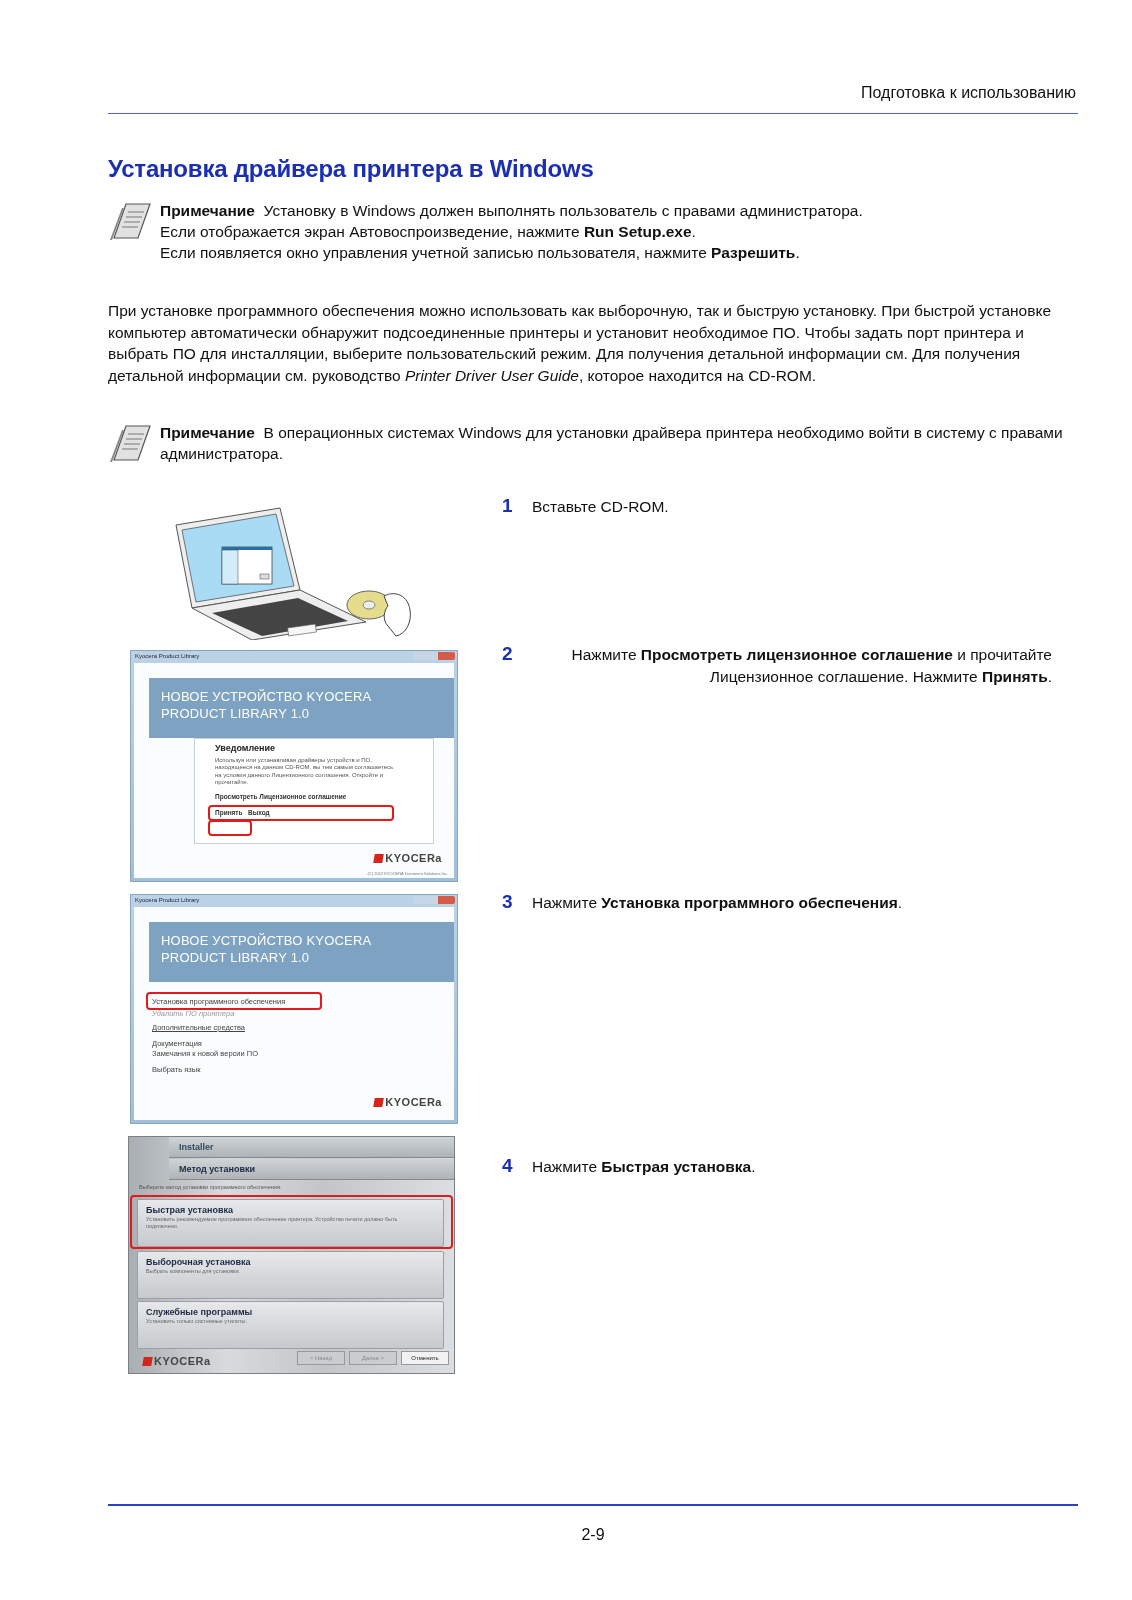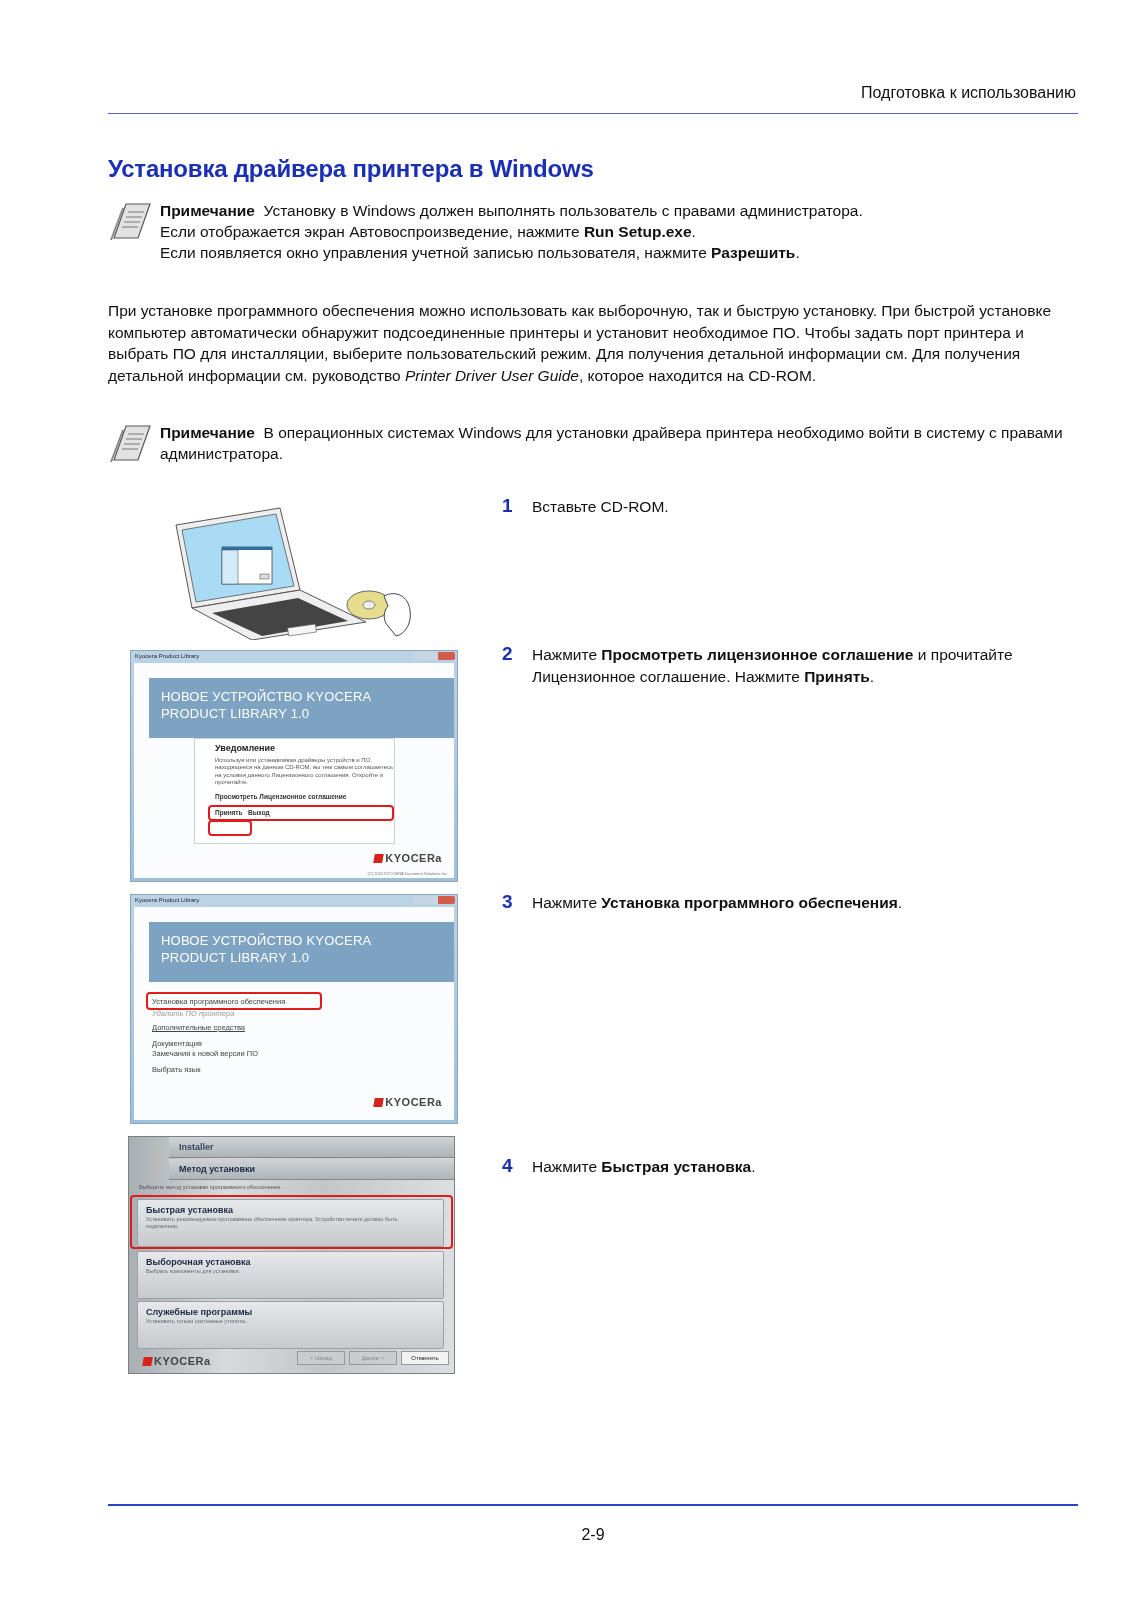--- a/index.html
+++ b/index.html
@@ -22,21 +22,21 @@
   .step .txt { margin-left: 30px; }
   .fig { position: absolute; }
   
   .win { position: absolute; border: 1px solid #8aa6bd; background: linear-gradient(#bcd3e6, #9ec0db); }
   .win-title { position: absolute; left: 4px; top: 2px; font-size: 6px; color: #223; }
   .win-ctrl { position: absolute; right: 2px; top: 1px; width: 42px; height: 8px;
               background: linear-gradient(90deg,#c7d6e4 0 60%, #d45a4a 60% 100%); border-radius: 2px; }
   .win-inner { position: absolute; left: 3px; top: 12px; right: 3px; bottom: 3px; background: #fafcfd; }
   .banner { position: absolute; left: 15px; right: 0; top: 15px; height: 60px; background: #7ea3c2; color: #fff;
             font-size: 13px; line-height: 17px; padding: 10px 15px 0 12px; box-sizing: border-box; letter-spacing: 0.2px; }
-  .notice-box { position: absolute; left: 60px; top: 75px; width: 201px; height: 106px; background: #fff;
+  .notice-box { position: absolute; left: 60px; top: 75px; width: 240px; height: 106px; background: #fff;
                 border: 1px solid #c9d2da; font-size: 6px; line-height: 7.6px; color: #555; padding: 6px 0 0 20px; box-sizing: border-box; }
   .notice-box .h { font-size: 9px; font-weight: bold; color: #222; margin-bottom: 4px; }
   .notice-box .lnk { font-weight: bold; color: #333; font-size: 6.5px; }
   .redbox { position: absolute; border: 2px solid #e01b1b; border-radius: 4px; }
   .kyo-logo { position: absolute; font-size: 11px; font-weight: bold; color: #444; letter-spacing: 0.5px; }
   .kyo-logo .mark { display: inline-block; width: 9px; height: 9px; background: #d4241c; margin-right: 2px; vertical-align: -1px; transform: skewX(-10deg); }
   .menu-item { position: absolute; font-size: 7.5px; color: #444; }
   .inst { position: absolute; background: linear-gradient(90deg,#a9aeb2,#d8dbdd 30%,#c2c6c9 60%,#dcdfe1); border: 1px solid #7b8085; }
   .inst .bar { position: absolute; left: 0; right: 0; height: 20px; background: linear-gradient(#d0d4d7,#aeb3b7); border-bottom: 1px solid #888; margin-left: 40px; }
   .inst .btn { position: absolute; left: 8px; right: 10px; height: 46px; background: linear-gradient(#e6e8ea,#c6cacd); border: 1px solid #9aa0a5; border-radius: 2px; }
@@ -81,21 +81,21 @@
   </svg>
   <div class="note-body"><b>Примечание</b>&nbsp;&nbsp;<span>В операционных системах Windows для установки драйвера принтера необходимо войти в систему с правами администратора.</span></div>
 </div>
 
 <div class="abs step" style="top:496px;">
   <span class="num">1</span>
   <div class="txt"><span>Вставьте CD-ROM.</span></div>
 </div>
 <div class="abs step" style="top:644px;">
   <span class="num">2</span>
-  <div class="txt" style="width:520px;"><span>Нажмите </span><b>Просмотреть лицензионное соглашение</b><span> и прочитайте Лицензионное соглашение. Нажмите </span><b>Принять</b><span>.</span></div>
+  <div class="txt" style="width:520px;text-align:right;"><span>Нажмите </span><b>Просмотреть лицензионное соглашение</b><span> и прочитайте Лицензионное соглашение. Нажмите </span><b>Принять</b><span>.</span></div>
 </div>
 <div class="abs step" style="top:892px;">
   <span class="num">3</span>
   <div class="txt"><span>Нажмите </span><b>Установка программного обеспечения</b><span>.</span></div>
 </div>
 <div class="abs step" style="top:1156px;">
   <span class="num">4</span>
   <div class="txt"><span>Нажмите </span><b>Быстрая установка</b><span>.</span></div>
 </div>
 

